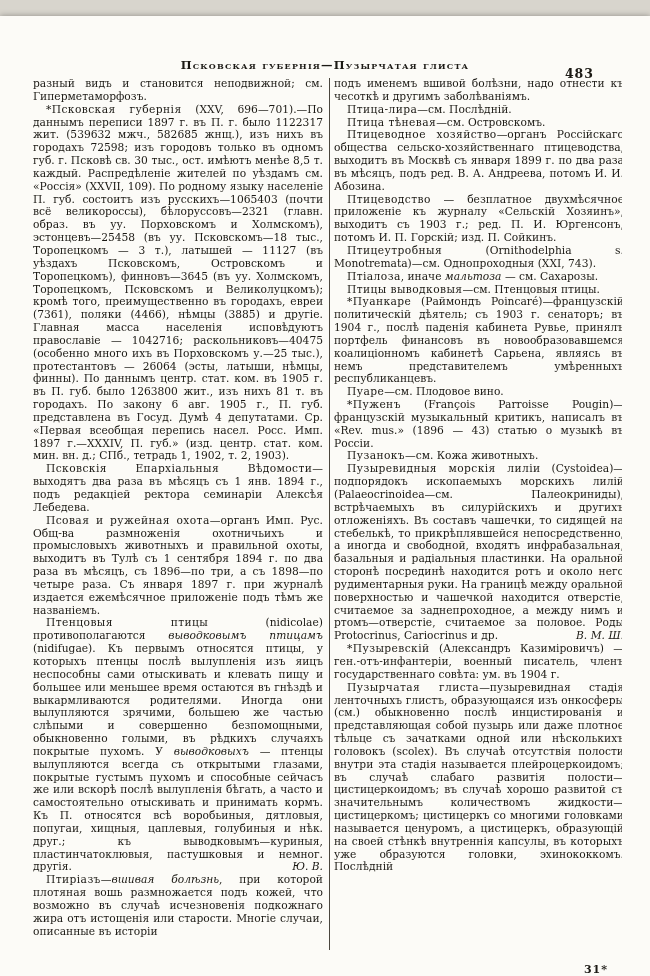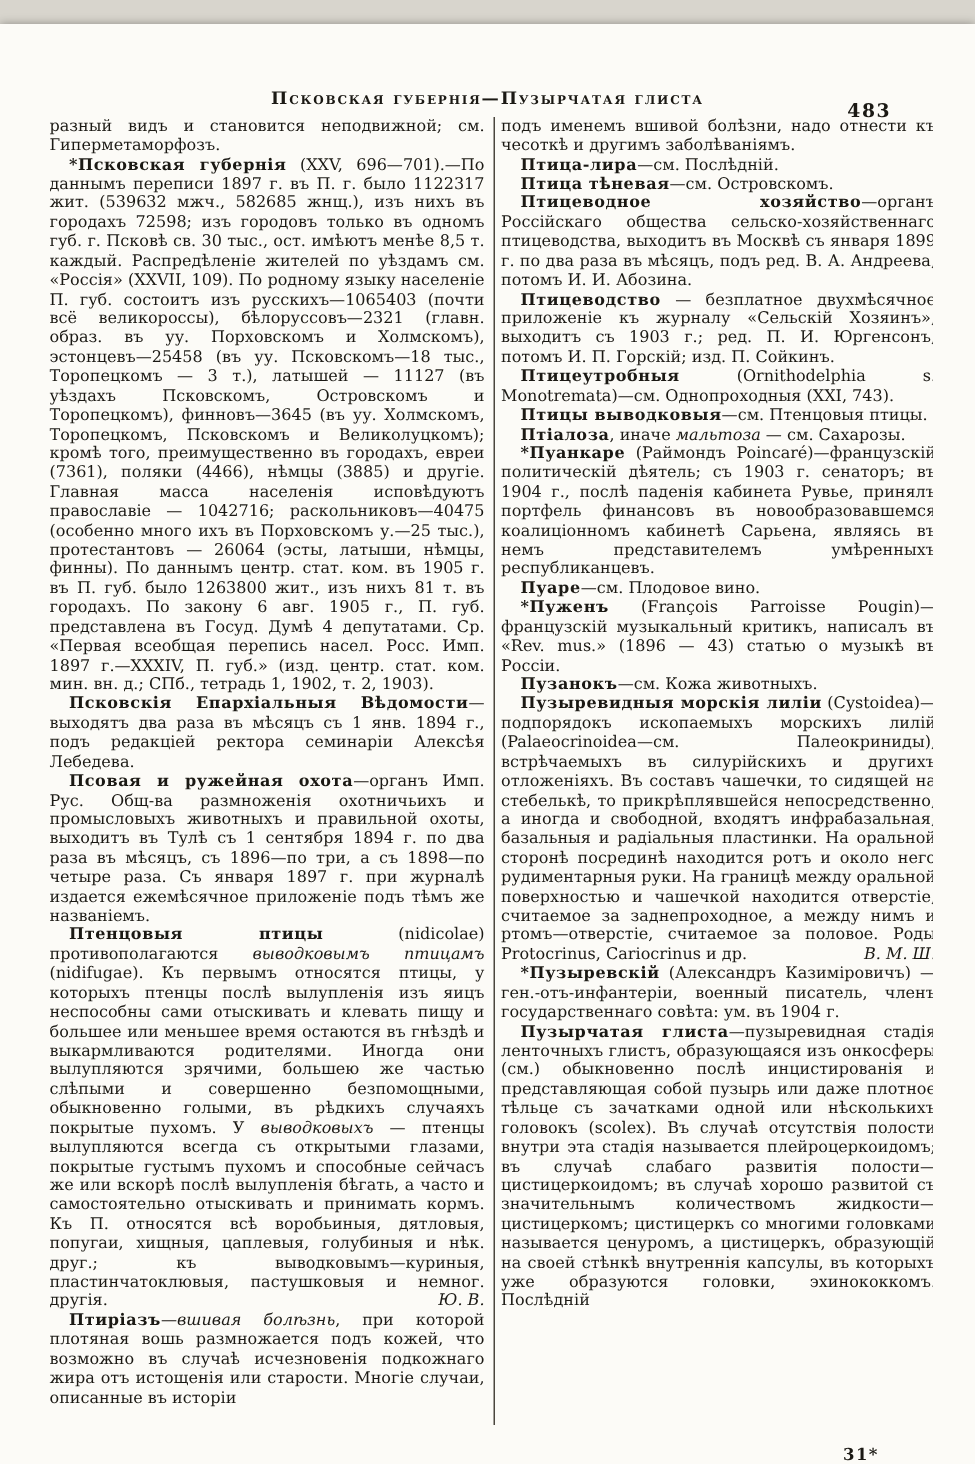--- a/index.html
+++ b/index.html
@@ -49,28 +49,28 @@
     overflow: hidden;
   }
   .divider {
     flex: 0 0 1px;
     width: 1px;
     background: #4a463e;
     margin: 0 4px 30px 6px;
   }
   .column p.para { margin: 0; padding: 0; }
   .column p.indent { text-indent: 13px; }
-  .seg-b { font-weight: bold; letter-spacing: 0.4px; }
+  .seg-b { font-weight: normal; letter-spacing: 0.4px; }
   .seg-i { font-style: italic; }
   .seg-n { }
   .seg-sig { float: right; font-style: italic; padding-left: 8px; }
   .printer-mark {
     position: absolute;
     bottom: 16px;
-    right: 64px;
+    right: 42px;
     font-size: 11px;
     font-weight: bold;
     letter-spacing: 1px;
     text-align: center;
   }
 </style>
 </head>
 <body>
 
 <div class="page">
@@ -90,22 +90,22 @@
         <p class="para indent"><span class="seg-b">Птиріазъ</span><span class="seg-n">—</span><span class="seg-i">вшивая болѣзнь</span><span class="seg-n">, при которой плотяная вошь размножается подъ кожей, что возможно въ случаѣ исчезновенія подкожнаго жира отъ истощенія или старости. Многіе случаи, описанные въ исторіи</span></p>
       </div>
     <div class="divider"></div>
     <div class="column">
         <p class="para"><span class="seg-n">подъ именемъ вшивой болѣзни, надо отнести къ чесоткѣ и другимъ заболѣваніямъ.</span></p>
         <p class="para indent"><span class="seg-b">Птица-лира</span><span class="seg-n">—см. Послѣдній.</span></p>
         <p class="para indent"><span class="seg-b">Птица тѣневая</span><span class="seg-n">—см. Островскомъ.</span></p>
         <p class="para indent"><span class="seg-b">Птицеводное хозяйство</span><span class="seg-n">—органъ Россійскаго общества сельско-хозяйственнаго птицеводства, выходитъ въ Москвѣ съ января 1899 г. по два раза въ мѣсяцъ, подъ ред. В. А. Андреева, потомъ И. И. Абозина.</span></p>
         <p class="para indent"><span class="seg-b">Птицеводство</span><span class="seg-n"> — безплатное двухмѣсячное приложеніе къ журналу «Сельскій Хозяинъ», выходитъ съ 1903 г.; ред. П. И. Юргенсонъ, потомъ И. П. Горскій; изд. П. Сойкинъ.</span></p>
         <p class="para indent"><span class="seg-b">Птицеутробныя</span><span class="seg-n"> (Ornithodelphia s. Monotremata)—см. Однопроходныя (XXI, 743).</span></p>
+        <p class="para indent"><span class="seg-b">Птіалоза</span><span class="seg-n">, иначе </span><span class="seg-i">мальтоза</span><span class="seg-n"> — см. Сахарозы.</span></p>
         <p class="para indent"><span class="seg-b">Птицы выводковыя</span><span class="seg-n">—см. Птенцовыя птицы.</span></p>
-        <p class="para indent"><span class="seg-b">Птіалоза</span><span class="seg-n">, иначе </span><span class="seg-i">мальтоза</span><span class="seg-n"> — см. Сахарозы.</span></p>
         <p class="para indent"><span class="seg-b">*Пуанкаре</span><span class="seg-n"> (Раймондъ Poincaré)—французскій политическій дѣятель; съ 1903 г. сенаторъ; въ 1904 г., послѣ паденія кабинета Рувье, принялъ портфель финансовъ въ новообразовавшемся коалиціонномъ кабинетѣ Сарьена, являясь въ немъ представителемъ умѣренныхъ республиканцевъ.</span></p>
         <p class="para indent"><span class="seg-b">Пуаре</span><span class="seg-n">—см. Плодовое вино.</span></p>
         <p class="para indent"><span class="seg-b">*Пуженъ</span><span class="seg-n"> (François Parroisse Pougin)—французскій музыкальный критикъ, написалъ въ «Rev. mus.» (1896 — 43) статью о музыкѣ въ Россіи.</span></p>
         <p class="para indent"><span class="seg-b">Пузанокъ</span><span class="seg-n">—см. Кожа животныхъ.</span></p>
         <p class="para indent"><span class="seg-b">Пузыревидныя морскія лиліи</span><span class="seg-n"> (Cystoidea)—подпорядокъ ископаемыхъ морскихъ лилій (Palaeocrinoidea—см. Палеокриниды), встрѣчаемыхъ въ силурійскихъ и другихъ отложеніяхъ. Въ составъ чашечки, то сидящей на стебелькѣ, то прикрѣплявшейся непосредственно, а иногда и свободной, входятъ инфрабазальная, базальныя и радіальныя пластинки. На оральной сторонѣ посрединѣ находится ротъ и около него рудиментарныя руки. На границѣ между оральной поверхностью и чашечкой находится отверстіе, считаемое за заднепроходное, а между нимъ и ртомъ—отверстіе, считаемое за половое. Роды Protocrinus, Cariocrinus и др.</span><span class="seg-sig">В. М. Ш.</span></p>
         <p class="para indent"><span class="seg-b">*Пузыревскій</span><span class="seg-n"> (Александръ Казиміровичъ) — ген.-отъ-инфантеріи, военный писатель, членъ государственнаго совѣта: ум. въ 1904 г.</span></p>
         <p class="para indent"><span class="seg-b">Пузырчатая глиста</span><span class="seg-n">—пузыревидная стадія ленточныхъ глистъ, образующаяся изъ онкосферы (см.) обыкновенно послѣ инцистированія и представляющая собой пузырь или даже плотное тѣльце съ зачатками одной или нѣсколькихъ головокъ (scolex). Въ случаѣ отсутствія полости внутри эта стадія называется плейроцеркоидомъ; въ случаѣ слабаго развитія полости—цистицеркоидомъ; въ случаѣ хорошо развитой съ значительнымъ количествомъ жидкости—цистицеркомъ; цистицеркъ со многими головками называется ценуромъ, а цистицеркъ, образующій на своей стѣнкѣ внутреннія капсулы, въ которыхъ уже образуются головки, эхинококкомъ. Послѣдній</span></p>
       </div>
   </div>
 

